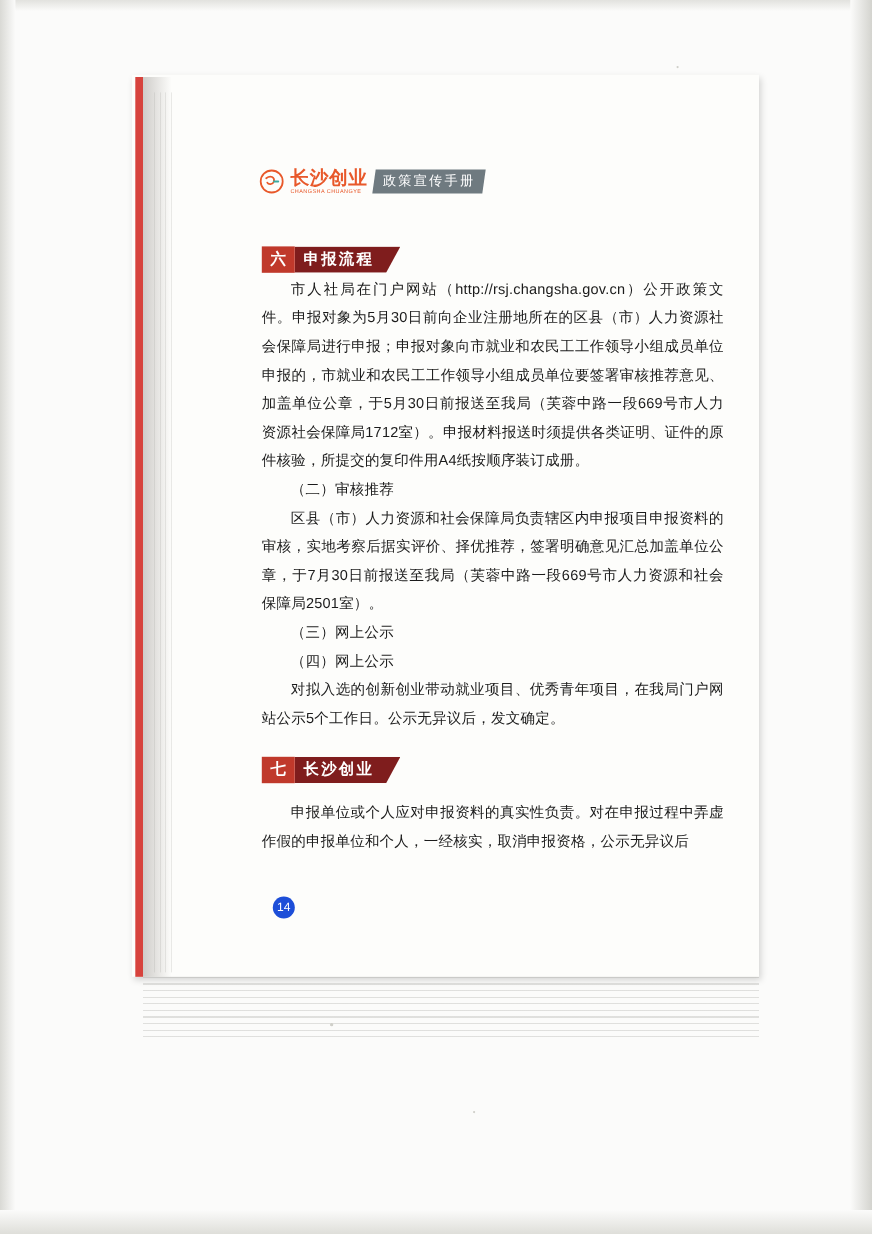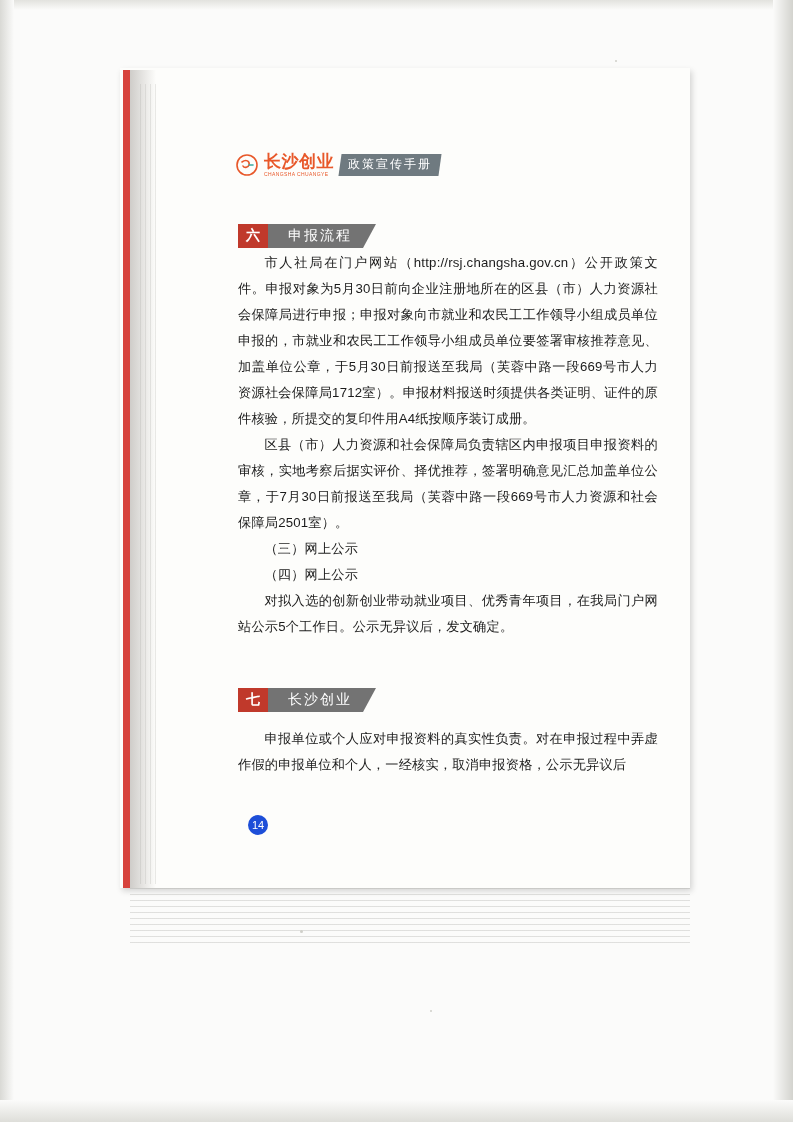--- a/index.html
+++ b/index.html
@@ -145,26 +145,26 @@
     background: #c0392b;
     color: #ffffff;
     font-size: 14px;
     font-weight: bold;
     display: flex;
     align-items: center;
     justify-content: center;
     letter-spacing: 0;
   }
   .sh-label {
-    background: #737373;
+    background: #7f1d1d;
     color: #ffffff;
     font-size: 14px;
-    font-weight: normal;
+    font-weight: bold;
     letter-spacing: 2px;
-    padding: 0 14px 0 20px;
+    padding: 0 14px 0 8px;
     display: flex;
     align-items: center;
     clip-path: polygon(0 0, 100% 0, calc(100% - 13px) 100%, 0 100%);
     padding-right: 24px;
   }
 
   
   .body-text {
     position: absolute;
     left: 238px;
@@ -230,20 +230,21 @@
   <div class="logo-tag"><span>政策宣传手册</span></div>
 </div>
 
 <div class="section-head" style="left:238px; top:224px;">
   <div class="sh-num">六</div>
   <div class="sh-label">申报流程</div>
 </div>
 
 <div class="body-text" style="top:250px;">
   <p class="indent">市人社局在门户网站（http://rsj.changsha.gov.cn）公开政策文件。申报对象为5月30日前向企业注册地所在的区县（市）人力资源社会保障局进行申报；申报对象向市就业和农民工工作领导小组成员单位申报的，市就业和农民工工作领导小组成员单位要签署审核推荐意见、加盖单位公章，于5月30日前报送至我局（芙蓉中路一段669号市人力资源社会保障局1712室）。申报材料报送时须提供各类证明、证件的原件核验，所提交的复印件用A4纸按顺序装订成册。</p>
+  <p class="indent">（二）审核推荐</p>
   <p class="indent">区县（市）人力资源和社会保障局负责辖区内申报项目申报资料的审核，实地考察后据实评价、择优推荐，签署明确意见汇总加盖单位公章，于7月30日前报送至我局（芙蓉中路一段669号市人力资源和社会保障局2501室）。</p>
   <p class="indent">（三）网上公示</p>
   <p class="indent">（四）网上公示</p>
   <p class="indent">对拟入选的创新创业带动就业项目、优秀青年项目，在我局门户网站公示5个工作日。公示无异议后，发文确定。</p>
 </div>
 
 <div class="section-head" style="left:238px; top:688px;">
   <div class="sh-num">七</div>
   <div class="sh-label">长沙创业</div>
 </div>

